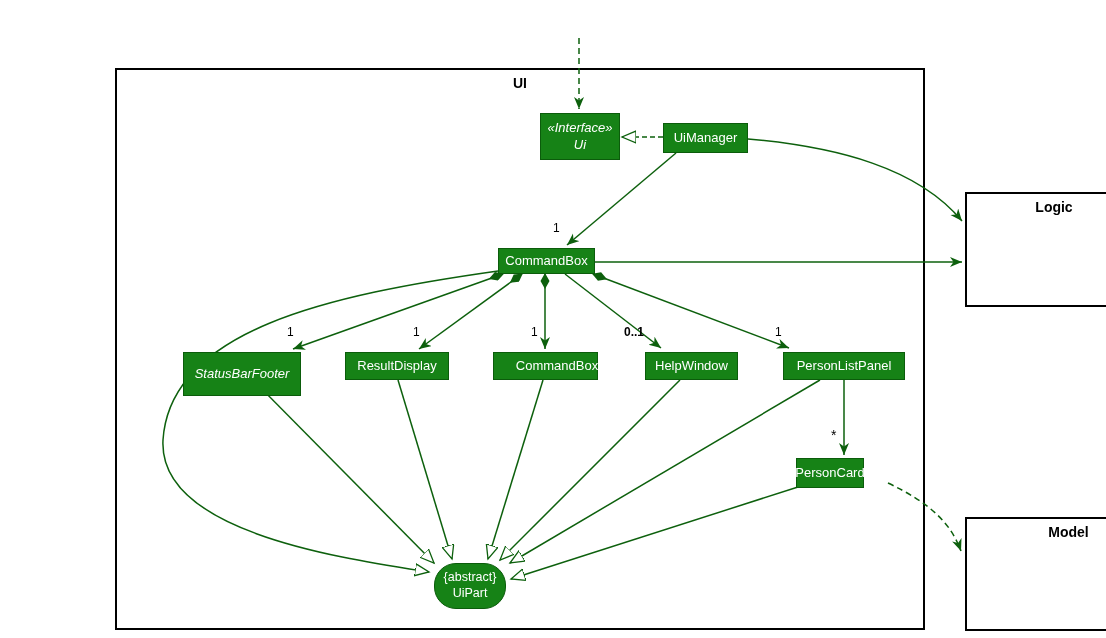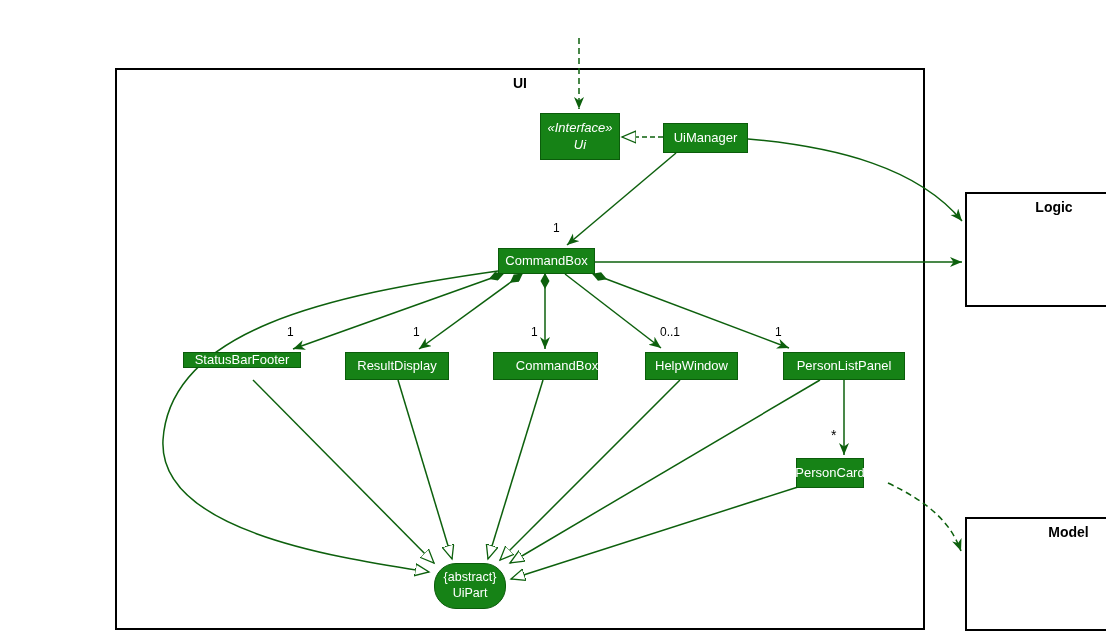--- a/index.html
+++ b/index.html
@@ -91,21 +91,21 @@
   </div>
 
   <div class="uml-class" style="left:615px;top:123px;width:85px;height:30px;">
     <span>UiManager</span>
   </div>
 
   <div class="uml-class" style="left:450px;top:248px;width:97px;height:26px;">
     <span>CommandBox</span>
   </div>
 
-  <div class="uml-class" style="left:135px;top:352px;width:118px;height:16px;">
+  <div class="uml-class" style="left:135px;top:352px;width:118px;height:44px;font-style:italic;">
     <span>StatusBarFooter</span>
   </div>
 
   <div class="uml-class" style="left:297px;top:352px;width:104px;height:28px;">
     <span>ResultDisplay</span>
   </div>
 
   <div class="uml-class" style="left:445px;top:352px;width:105px;height:28px;padding-left:23px;">
     <span>CommandBox</span>
   </div>
@@ -124,17 +124,17 @@
 
   <div class="uml-class" style="left:386px;top:563px;width:72px;height:46px;font-size:12.5px;border-radius:22px;">
     <span>{abstract}</span>
     <span>UiPart</span>
   </div>
 
   <span class="mult" style="left:505px;top:222px;">1</span>
   <span class="mult" style="left:239px;top:326px;">1</span>
   <span class="mult" style="left:365px;top:326px;">1</span>
   <span class="mult" style="left:483px;top:326px;">1</span>
-  <span class="mult" style="left:612px;top:326px;">0..1</span>
+  <span class="mult" style="left:576px;top:326px;font-weight:bold;">0..1</span>
   <span class="mult" style="left:727px;top:326px;">1</span>
   <span class="mult" style="left:783px;top:428px;font-size:14px;">*</span>
 
 </div>
 
 </body></html>

